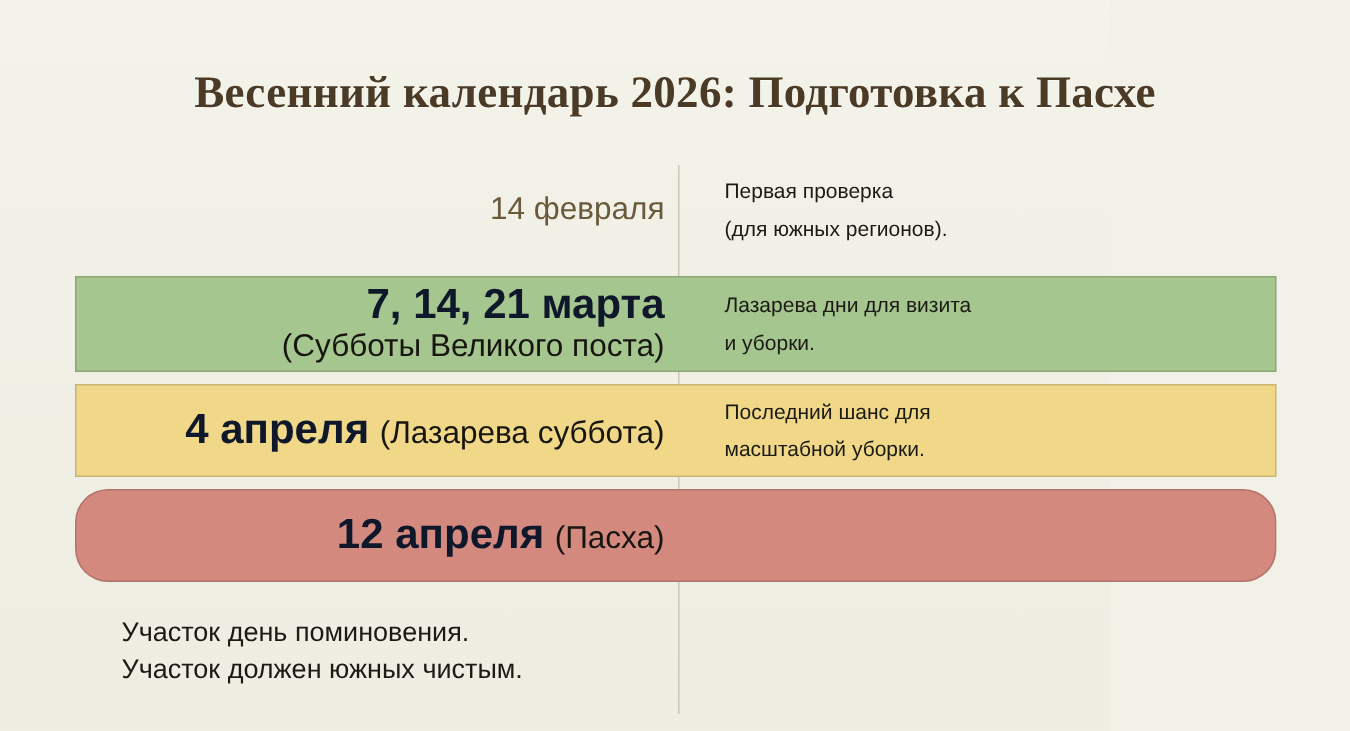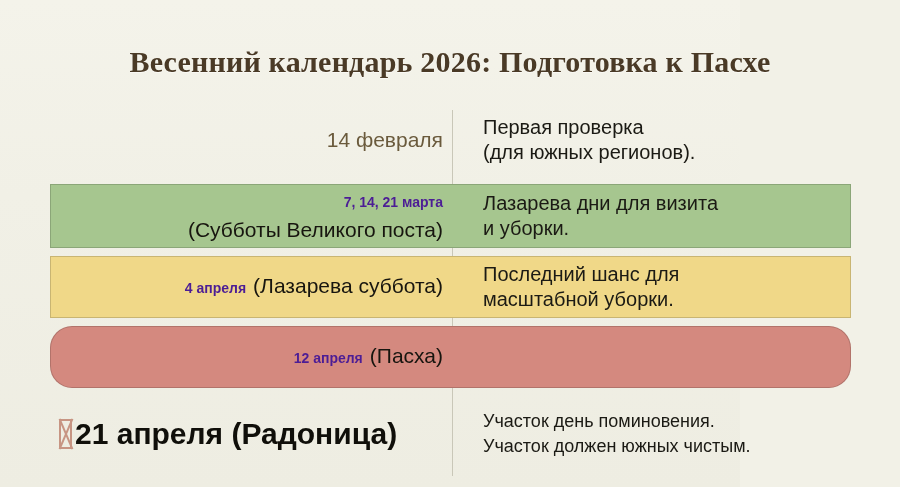--- a/index.html
+++ b/index.html
@@ -98,35 +98,35 @@
 
   
   .date-plain {
     font-size: 21px;
     line-height: 26px;
     color: #6a5a3c;
     font-weight: normal;
     white-space: nowrap;
   }
   .date-strong {
-    font-size: 14px;
+    font-size: 28px;
     line-height: 27px;
-    color: #4c1d95;
+    color: #0f172a;
     font-weight: bold;
     white-space: nowrap;
   }
   .date-sub {
     font-size: 21px;
     line-height: 27px;
     color: #17150f;
     font-weight: normal;
     white-space: nowrap;
   }
   .desc {
-    font-size: 20px;
+    font-size: 14px;
     line-height: 25px;
     color: #1b1a14;
     font-weight: normal;
   }
   .desc-line { display: block; white-space: nowrap; }
 
   
   .row.final .c-left { padding-left: 8px; }
   .final-date {
     font-size: 30px;
@@ -217,26 +217,20 @@
       </div>
     </div>
 
     <div class="row band" id="r3" style="height:62px; background:#d4897f;border-radius:22px;">
       <div class="c-left">
         <span class="date-strong">12 апреля</span><span class="date-sub" style="margin-left:7px;">(Пасха)</span>
       </div>
     </div>
 
     <div class="row plain final" id="r4" style="height:76px;">
-      <div class="c-left">
-        <span class="final-date">
-          <span class="tofu"></span>
-            <span>21 апреля (Радоница)</span>
-        </span>
-      </div>
       <div class="c-right">
         <span class="final-desc">
           <span class="desc-line">Участок день поминовения.</span>
           <span class="desc-line">Участок должен южных чистым.</span>
         </span>
       </div>
     </div>
 
   </div>
 </div>

